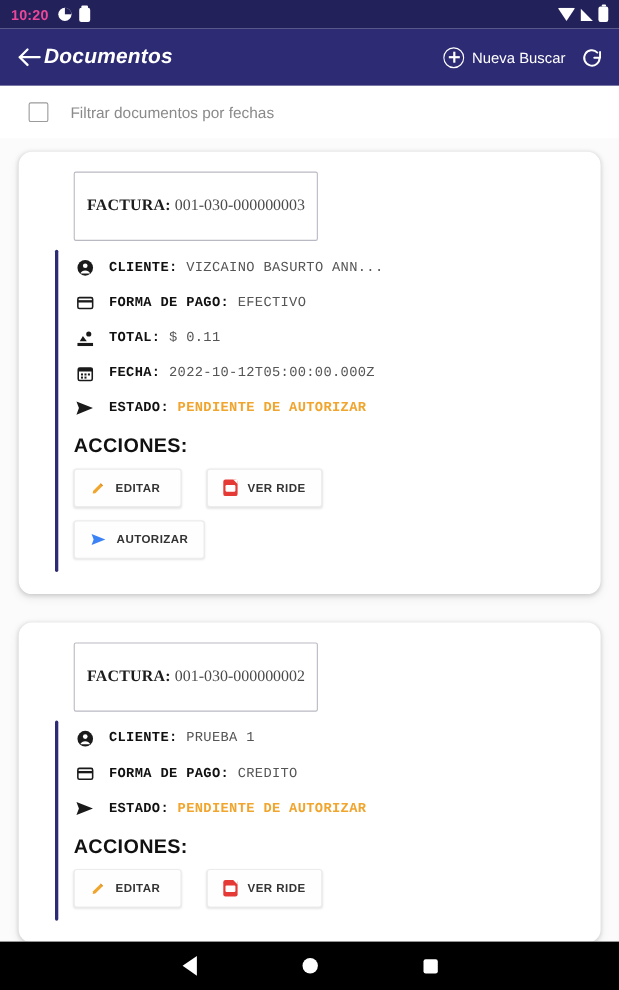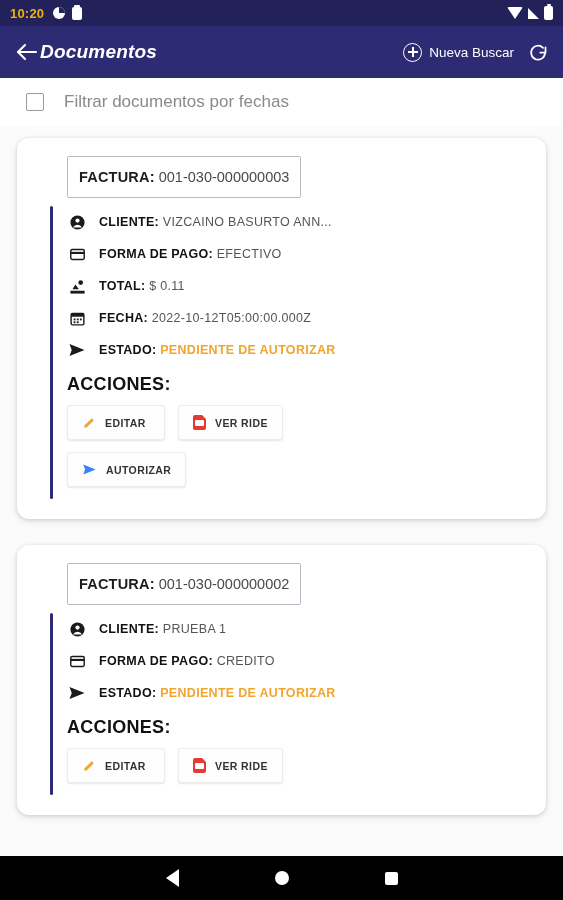--- a/index.html
+++ b/index.html
@@ -15,21 +15,21 @@
     display: flex; flex-direction: column;
     background: #fbfbfb;
   }
 
   
   .status-bar {
     height: 26px; flex: 0 0 26px;
     background: #22215a;
     display: flex; align-items: center;
     padding: 0 10px;
-    color: #eab308;
+    color: #ec4899;
   }
   .status-clock {
     font-size: 13px; font-weight: bold;
     letter-spacing: .2px;
   }
   .status-left-icons { display: flex; align-items: center; gap: 7px; margin-left: 9px; }
   .status-right { margin-left: auto; display: flex; align-items: center; gap: 5px; }
   .ic-circle-half {
     width: 12px; height: 12px; border-radius: 50%;
     background: #ffffff; position: relative; overflow: hidden;
@@ -135,81 +135,83 @@
     height: 48px; flex: 0 0 48px;
     background:#ffffff;
     display: flex; align-items: center;
     padding: 0 26px;
   }
   .checkbox {
     width: 18px; height: 18px;
     border: 1.8px solid #9b9b9b; border-radius: 2px;
     background: transparent; cursor: pointer; flex: 0 0 18px;
   }
-  .filter-label { margin-left: 20px; font-size: 17px; color: #8a8a8a; }
+  .filter-label { margin-left: 20px; font-size: 14px; color: #8a8a8a; }
 
   
   .list {
     flex: 1; overflow: hidden;
     background: #fbfbfb;
     padding: 12px 17px 0 17px;
   }
   .card {
     background: #ffffff;
     border-radius: 12px;
     box-shadow: 0 1px 4px rgba(0,0,0,.14), 0 3px 10px rgba(0,0,0,.07);
     padding: 18px 16px 20px 16px;
     margin-bottom: 26px;
   }
   .doc-header {
     display: inline-block;
     border: 1.3px solid #b9b9c4;
     border-radius: 2px;
-    padding: 12px 11px;
+    padding: 22px 11px;
     margin-left: 34px;
     font-size: 14.5px;
     white-space: nowrap;
+    font-family: Liberation Serif, serif;
   }
   .doc-header .lbl { font-weight: bold; color: #1d1d1d; letter-spacing: .2px; }
   .doc-header .val { color: #4a4a4a; }
 
   .card-body {
     display: flex;
     margin-top: 8px;
   }
   .accent-bar {
     width: 3px; flex: 0 0 3px;
     background: #2d2b73;
     border-radius: 2px;
     margin-left: 17px;
   }
   .fields { flex: 1; padding-left: 14px; }
   .field-row {
     display: flex; align-items: center;
     height: 32px;
+    font-family: Liberation Mono, monospace;
   }
   .f-icon {
     width: 20px; flex: 0 0 20px;
     display: flex; align-items: center; justify-content: center;
     color: #1a1a1a;
   }
   .f-text {
     margin-left: 12px; font-size: 12.5px;
     letter-spacing: .3px; white-space: nowrap;
   }
   .f-text .lbl { font-weight: bold; color: #111; }
   .f-text .val { color: #555; }
   .f-text .val.status { color: #f0a52e; font-weight: bold; }
 
   .acciones-label {
     font-size: 18px; font-weight: bold; color: #111;
     letter-spacing: .3px;
     margin-top: 8px; margin-bottom: 10px;
   }
-  .btn-row { display: flex; gap: 6px; margin-bottom: 12px; }
+  .btn-row { display: flex; gap: 16px; margin-bottom: 12px; }
   .act-btn {
     min-width: 98px;
     background: #fefefe;
     border: 1px solid #ececec;
     border-radius: 3px;
     box-shadow: 0 1px 2px rgba(0,0,0,.10);
     padding: 9px 14px;
     display: flex; align-items: center; gap: 9px;
     font-size: 10.5px; font-weight: bold; color: #333;
     letter-spacing: .4px;

